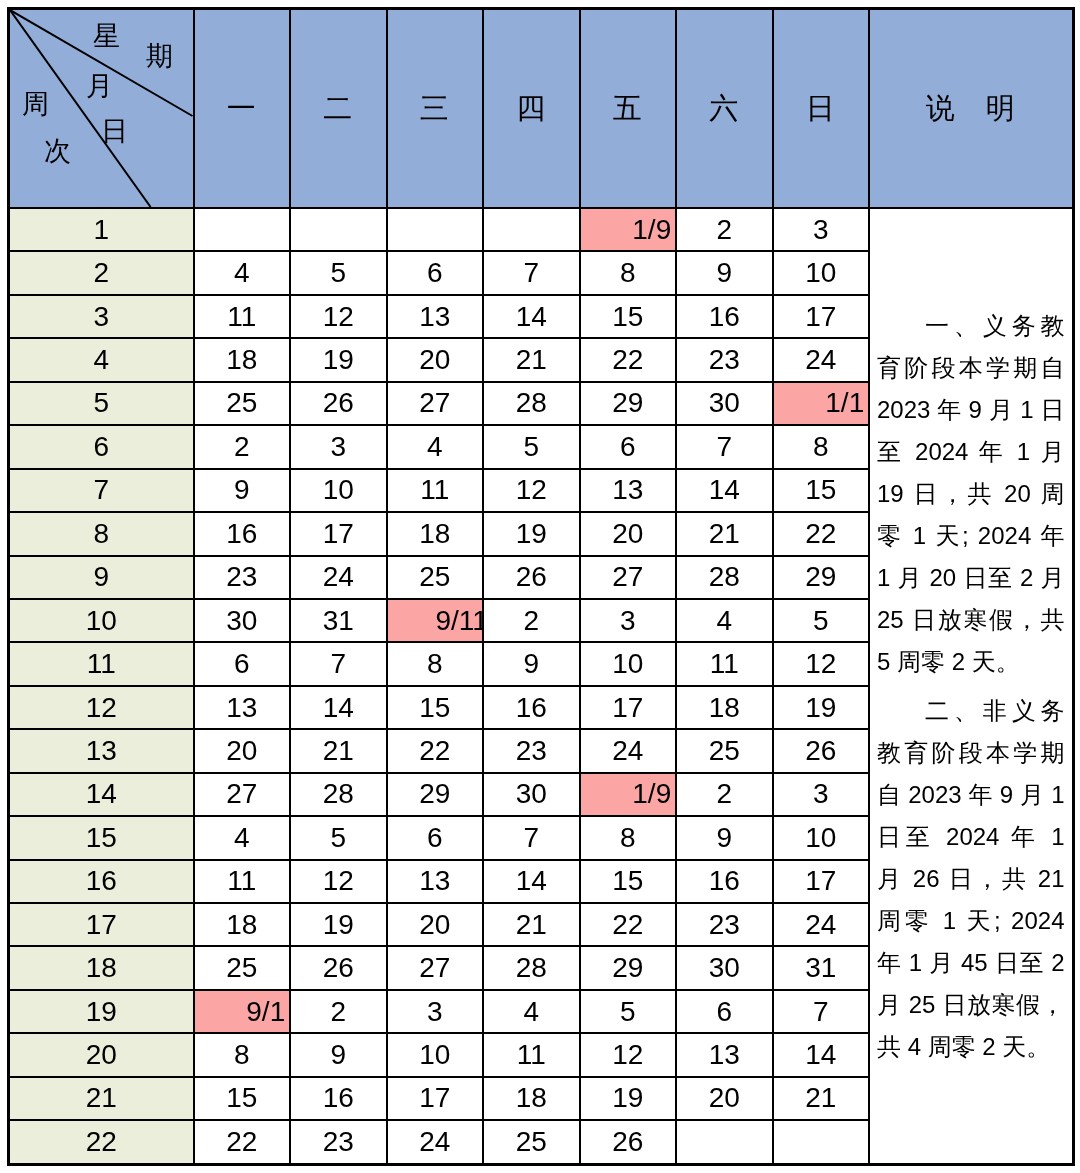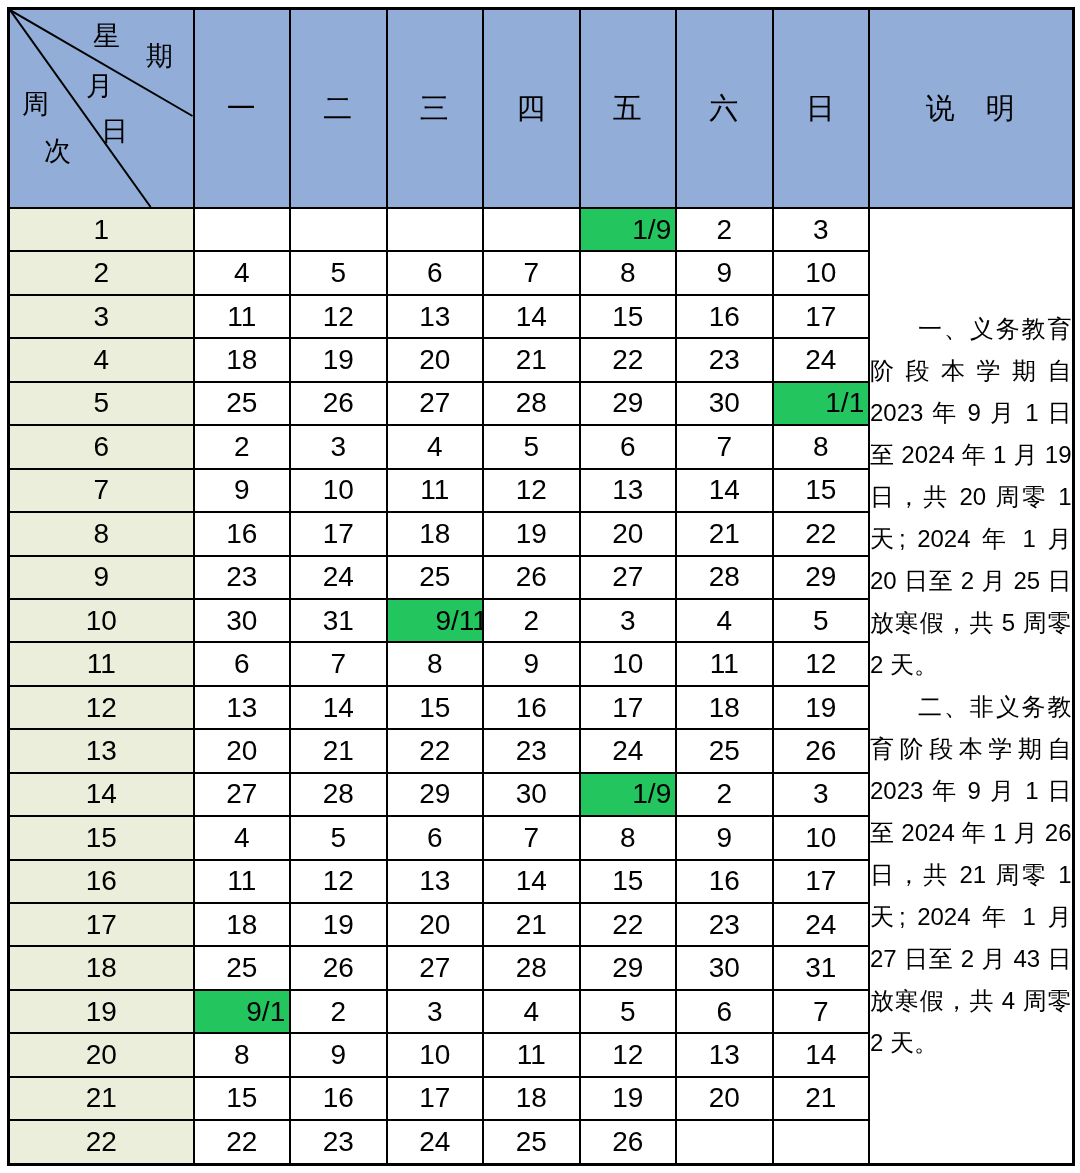--- a/index.html
+++ b/index.html
@@ -70,33 +70,33 @@
   tbody th.week {
     background: #ebeeda;
     font-weight: 400;
     font-size: 28px;
   }
   tbody td.day {
     background: #ffffff;
     font-size: 28px;
   }
   tbody td.day.hl {
-    background: #22c55e;
+    background: #fca5a5;
     padding-left: 48px;
   }
   td.notes {
     background: #ffffff;
     vertical-align: top;
     text-align: justify;
     padding: 50px 9px 0 10px;
     font-size: 24px;
     line-height: 42px;
   }
   td.notes p {
-    margin: 0;
+    margin: 7px;
     text-indent: 2em;
     text-align: justify;
   }
 </style>
 </head>
 <body>
 
 <div class="page">
   <table class="calendar">
     <colgroup>
@@ -139,21 +139,21 @@
           <th class="week">1</th>
           <td class="day"></td>
           <td class="day"></td>
           <td class="day"></td>
           <td class="day"></td>
           <td class="day hl">1/9</td>
           <td class="day">2</td>
           <td class="day">3</td>
           <td class="notes" rowspan="22">
             <p>一、义务教育阶段本学期自 2023 年 9 月 1 日至 2024 年 1 月 19 日，共 20 周零 1 天; 2024 年 1 月 20 日至 2 月 25 日放寒假，共 5 周零 2 天。</p>
-            <p>二、非义务教育阶段本学期自 2023 年 9 月 1 日至 2024 年 1 月 26 日，共 21 周零 1 天; 2024 年 1 月 27 日至 2 月 43 日放寒假，共 4 周零 2 天。</p>
+            <p>二、非义务教育阶段本学期自 2023 年 9 月 1 日至 2024 年 1 月 26 日，共 21 周零 1 天; 2024 年 1 月 45 日至 2 月 25 日放寒假，共 4 周零 2 天。</p>
           </td>
         </tr>
         <tr>
           <th class="week">2</th>
           <td class="day">4</td>
           <td class="day">5</td>
           <td class="day">6</td>
           <td class="day">7</td>
           <td class="day">8</td>
           <td class="day">9</td>

